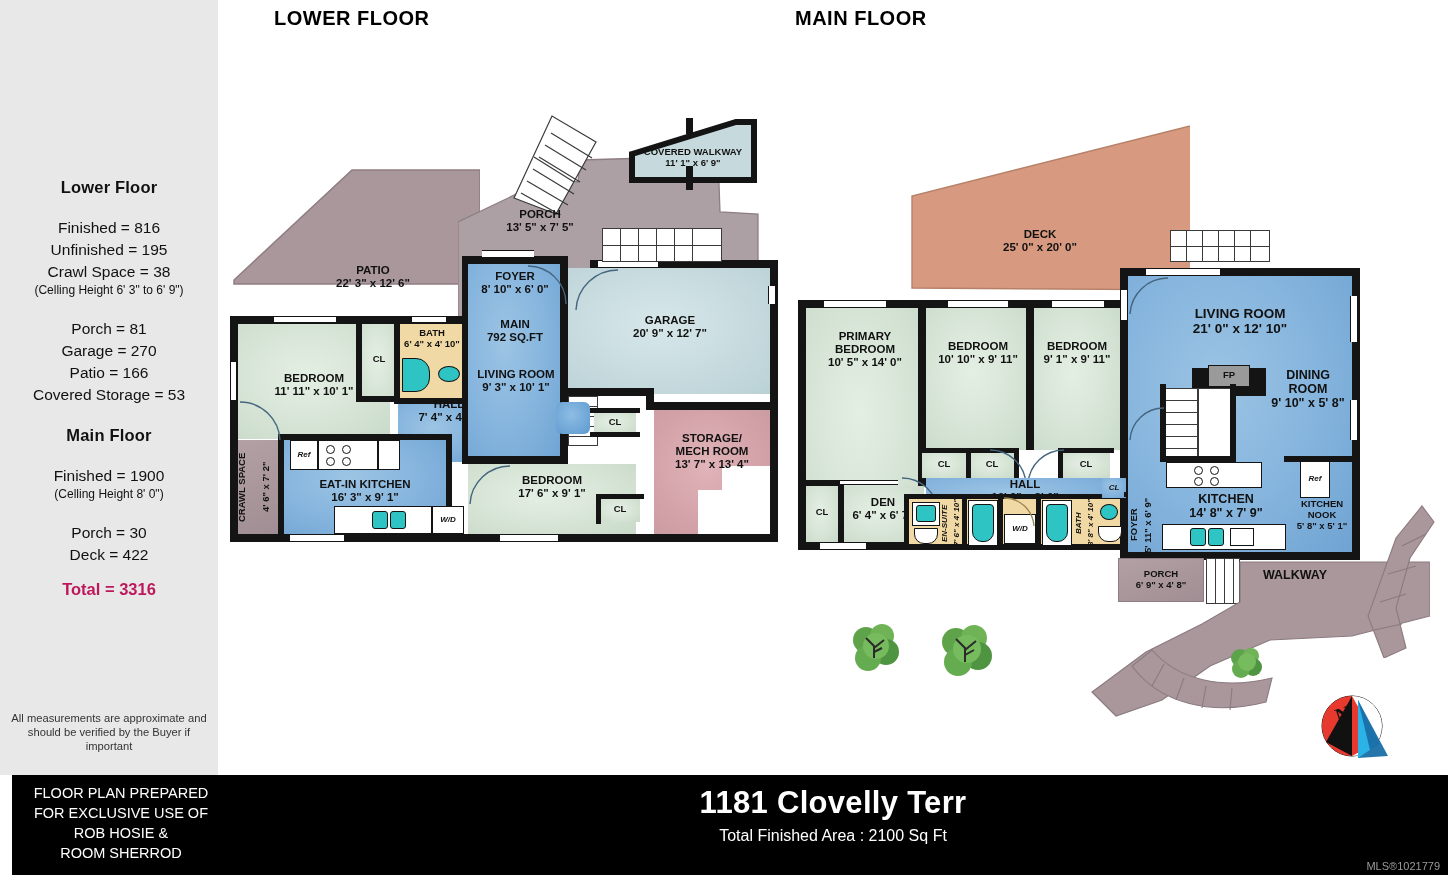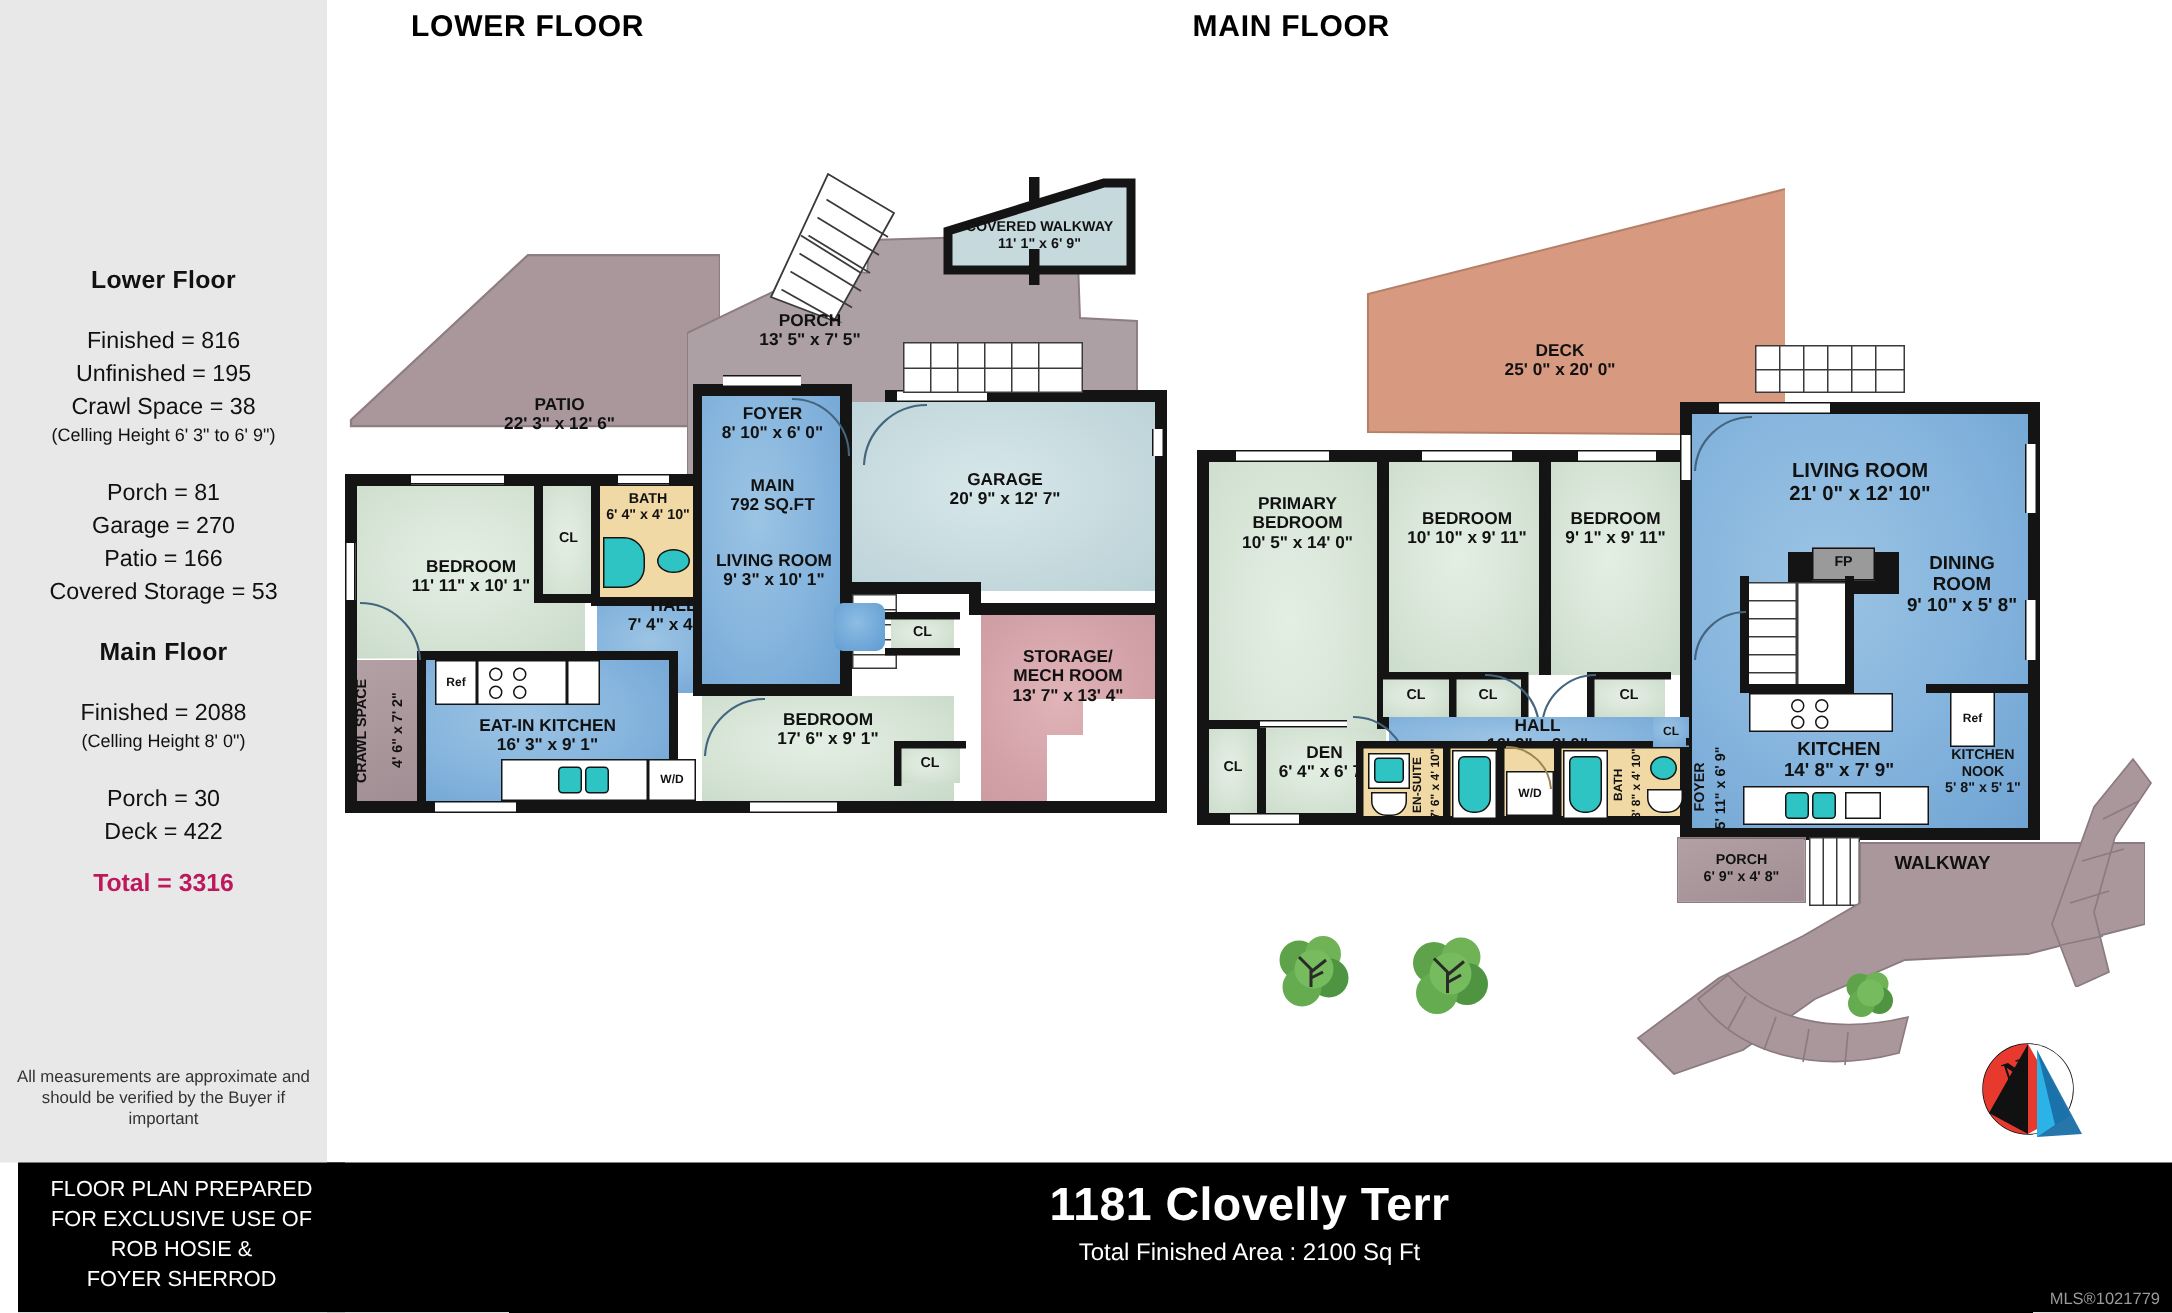--- a/index.html
+++ b/index.html
@@ -101,21 +101,21 @@
     position: absolute;
     text-align: center;
     color: #111;
     font-size: 11.5px;
     line-height: 13px;
     font-weight: bold;
     white-space: nowrap;
     pointer-events: none;
   }
   .lbl.sm  { font-size: 9.5px; line-height: 11px; }
-  .lbl.xs  { font-size: 8px;  line-height: 9px; }
+  .lbl.xs  { font-size: 8px;  line-height: 9px; font-style: italic; }
   .lbl.md  { font-size: 12.5px; line-height: 14px; }
   .lbl.lg  { font-size: 13.5px; line-height: 15px; }
   .lbl .dim { font-weight: bold; }
   .vert { writing-mode: vertical-rl; transform: rotate(180deg); }
 
   
   .f-green  { background: radial-gradient(ellipse at 45% 45%, #e4efe3 0%, #d6e4d6 55%, #c9dac9 100%); }
   .f-blue   { background: radial-gradient(ellipse at 40% 40%, #9cc4e4 0%, #82b2dc 60%, #6fa3d2 100%); }
   .f-ltblue { background: radial-gradient(ellipse at 45% 45%, #d7e7ea 0%, #c6dade 60%, #b9d1d6 100%); }
   .f-rose   { background: radial-gradient(ellipse at 45% 45%, #e0b4b8 0%, #d3a2a8 60%, #c89aa0 100%); }
@@ -152,39 +152,39 @@
       <div class="sb-line">Crawl Space = 38</div>
       <div class="sb-note">(Celling Height 6' 3" to 6' 9")</div>
       <div class="sb-gap-lg"></div>
       <div class="sb-line">Porch = 81</div>
       <div class="sb-line">Garage = 270</div>
       <div class="sb-line">Patio = 166</div>
       <div class="sb-line">Covered Storage = 53</div>
       <div class="sb-gap-lg"></div>
       <div class="sb-head">Main Floor</div>
       <div class="sb-gap-lg"></div>
-      <div class="sb-line">Finished = 2088</div>
+      <div class="sb-line">Finished = 1900</div>
       <div class="sb-note">(Celling Height 8' 0")</div>
       <div class="sb-gap-lg"></div>
       <div class="sb-line">Porch = 30</div>
       <div class="sb-line">Deck = 422</div>
       <div class="sb-gap-md"></div>
       <div class="sb-total">Total = 3316</div>
     </div>
     <div id="sb-disclaimer">
       <div>All measurements are approximate and</div>
       <div>should be verified by the Buyer if important</div>
     </div>
   </div>
 
   <div id="prepared">
     <div>FLOOR PLAN PREPARED</div>
     <div>FOR EXCLUSIVE USE OF</div>
     <div>ROB HOSIE &amp;</div>
-    <div>FOYER SHERROD</div>
+    <div>ROOM SHERROD</div>
   </div>
 
   <div class="floor-title" id="title-lower">LOWER FLOOR</div>
   <div class="floor-title" id="title-main">MAIN FLOOR</div>
 
   <div class="plan" id="lower-plan" style="left:230px; top:100px; width:560px; height:450px;">
 
     <svg style="position:absolute; left:0; top:60px; width:250px; height:170px;">
       <polygon points="4,124 4,120 122,10 250,10 250,124" fill="#a9979c" stroke="#8e7d83" stroke-width="1.5"></polygon>
     </svg>

